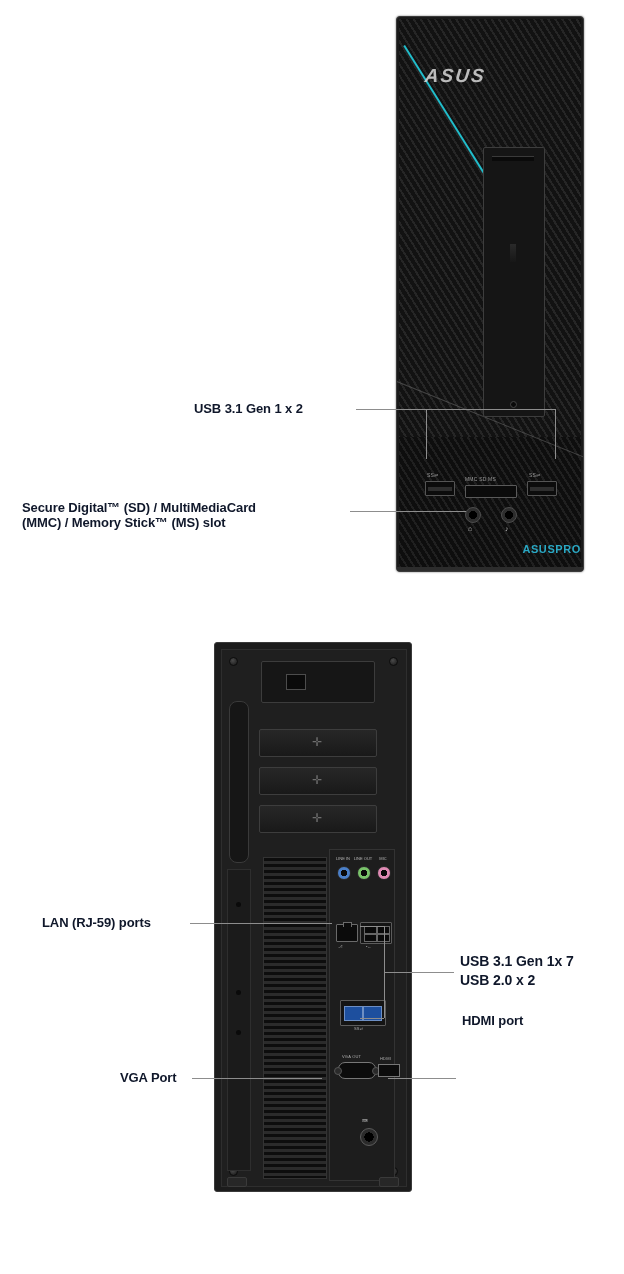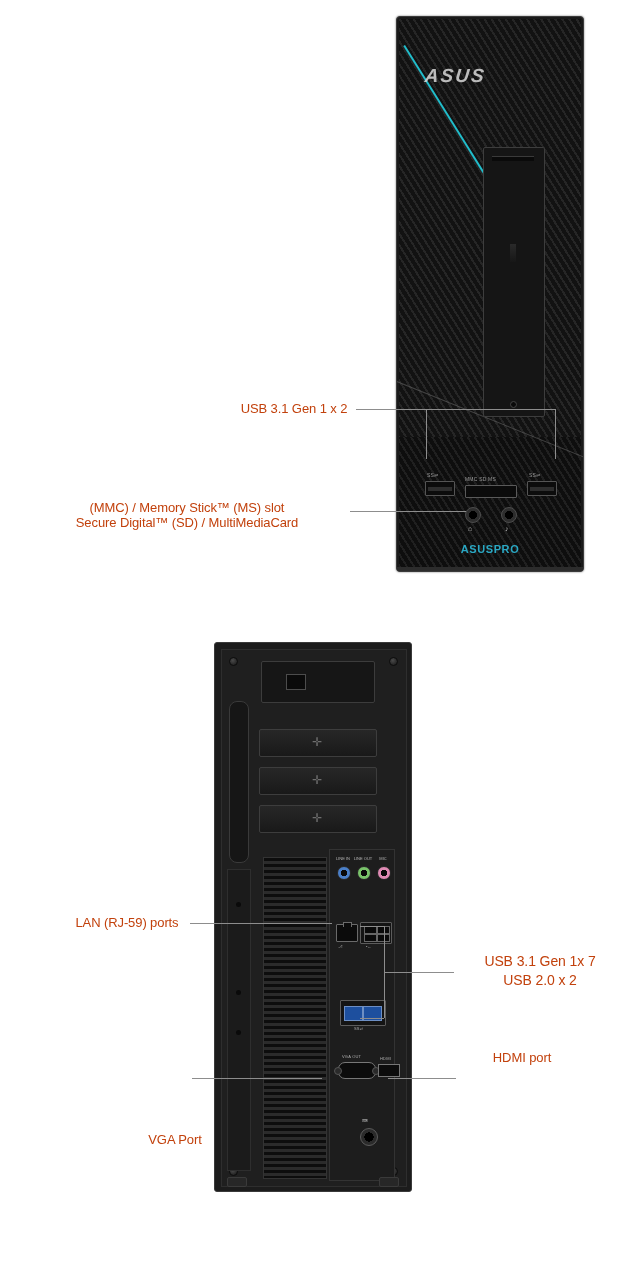--- a/index.html
+++ b/index.html
@@ -18,25 +18,24 @@
     position: absolute;
     left: 0; top: 0;
     width: 624px;
     height: 1274px;
   }
 
   
   .callout {
     position: absolute;
     font-size: 13px;
-    font-weight: normal;
-    color: #c2410c;
+    font-weight: bold;
+    color: #0f172a;
     line-height: 15px;
     letter-spacing: -0.1px;
-    text-align: center;
   }
   .leader {
     position: absolute;
     background: #8d8d8d;
     height: 1px;
   }
   .leader-v {
     position: absolute;
     background: #8d8d8d;
     width: 1px;
@@ -214,21 +213,21 @@
   .fp-jack-icon {
     position: absolute;
     font-size: 7px;
     color: #b9b9b9;
   }
   .asuspro {
     position: absolute;
     left: 0;
     right: 0;
     top: 104px;
-    text-align: center;
+    text-align: right;
     color: #2aa8c4;
     font-size: 11px;
     font-weight: bold;
     letter-spacing: .6px;
   }
   .front-base {
     position: absolute;
     left: 0;
     top: 550px;
     width: 186px;
@@ -522,22 +521,22 @@
     </div>
     <div class="front-base"></div>
   </div>
 
   <div class="callout" style="left:194px; top:401px; width:200px;">USB 3.1 Gen 1 x 2</div>
   <div class="leader" style="left:356px; top:409px; width:200px;"></div>
   <div class="leader-v" style="left:426px; top:409px; height:50px;"></div>
   <div class="leader-v" style="left:555px; top:409px; height:50px;"></div>
 
   <div class="callout" style="left:22px; top:500px; width:330px;">
+    <div>Secure Digital™ (SD) / MultiMediaCard</div>
     <div>(MMC) / Memory Stick™ (MS) slot</div>
-    <div>Secure Digital™ (SD) / MultiMediaCard</div>
   </div>
   <div class="leader" style="left:350px; top:511px; width:116px;"></div>
 
   <div class="rear-case">
     <div class="rear-inner"></div>
 
     <div class="screw" style="left:14px; top:14px;"></div>
     <div class="screw" style="left:174px; top:14px;"></div>
     <div class="screw" style="left:14px; top:524px;"></div>
     <div class="screw" style="left:174px; top:524px;"></div>
@@ -613,19 +612,19 @@
 
   <div class="callout" style="left:460px; top:952px; width:160px;">
     <div style="font-size:14px; line-height:19px;">USB 3.1 Gen 1x 7</div>
     <div style="font-size:14px; line-height:19px;">USB 2.0 x 2</div>
   </div>
   <div class="leader" style="left:384px; top:972px; width:70px;"></div>
   <div class="leader-v" style="left:384px; top:926px; height:92px;"></div>
   <div class="leader" style="left:360px; top:926px; width:24px;"></div>
   <div class="leader" style="left:360px; top:1018px; width:24px;"></div>
 
-  <div class="callout" style="left:120px; top:1132px; width:110px;">VGA Port</div>
+  <div class="callout" style="left:120px; top:1070px; width:110px;">VGA Port</div>
   <div class="leader" style="left:192px; top:1078px; width:130px;"></div>
 
-  <div class="callout" style="left:462px; top:1050px; width:120px;">HDMI port</div>
+  <div class="callout" style="left:462px; top:1013px; width:120px;">HDMI port</div>
   <div class="leader" style="left:388px; top:1078px; width:68px;"></div>
 
 </div>
 
 </body></html>

